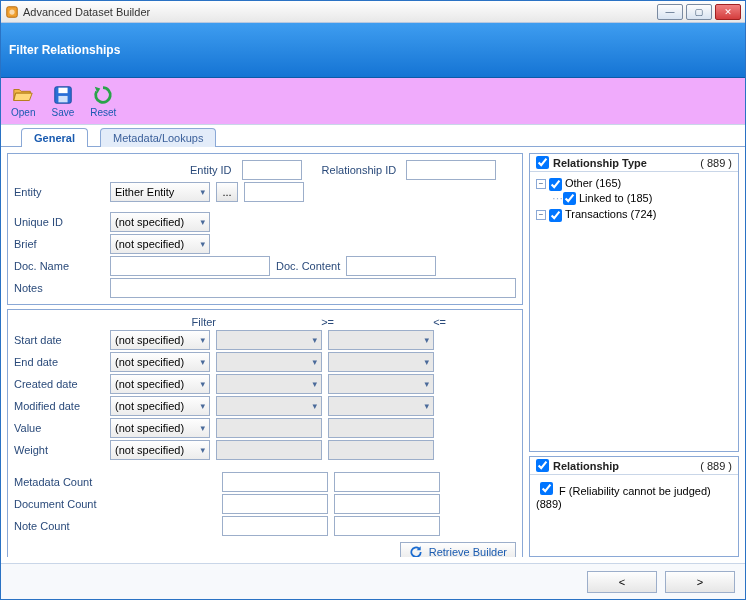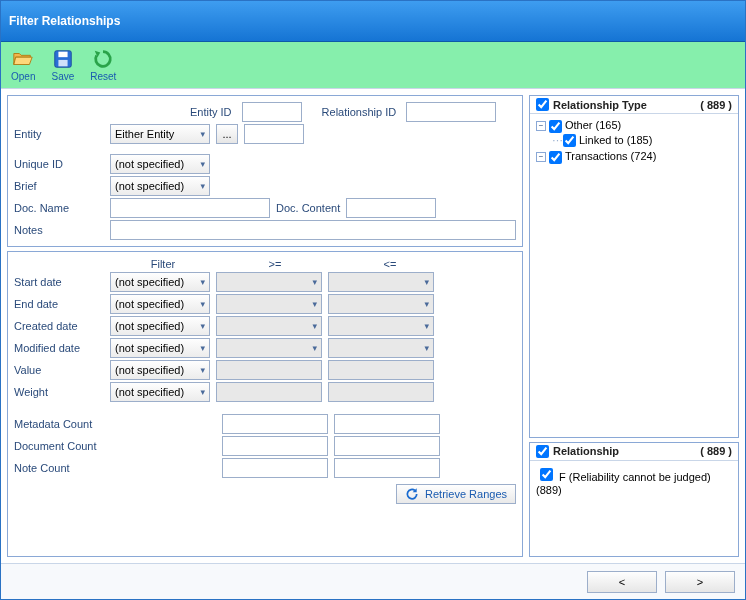--- a/index.html
+++ b/index.html
@@ -4,63 +4,77 @@
 <style>
 * { box-sizing: border-box; font-family: "Segoe UI", Tahoma, sans-serif; font-size: 11px; }
 html, body { margin:0; padding:0; background:#fff; }
 .window { width:746px; height:600px; border:1px solid #2a72c4; display:flex; flex-direction:column; }
 .titlebar { height:22px; background:linear-gradient(#fefefe,#e8e8e8); border-bottom:1px solid #b8c8e0; display:flex; align-items:center; padding:0 4px; }
 .titlebar .appicon { width:14px; height:14px; margin-right:4px; display:inline-flex; }
 .titlebar .title { color:#333; flex:1; }
 .titlebar .winbtns { display:flex; gap:3px; }
 .winbtn { width:26px; height:16px; border:1px solid #7a8aa0; border-radius:2px; background:linear-gradient(#fdfdfd,#d8e3f1); display:flex; align-items:center; justify-content:center; color:#37506e; font-size:9px; cursor:default;}
 .winbtn.close { background:linear-gradient(#f08080,#d43d3d); border-color:#a02020; color:#fff; }
-.subheader { background:linear-gradient(#3e9df0,#1574d4); color:#fff; padding:13px 8px; font-weight:600; font-size:12px; border-bottom:1px solid #0d5aa8;}
-.toolbar { display:flex; gap:12px; padding:4px 8px; background:#86efac; border-bottom:1px solid #c9d6e8;}
+.subheader { background:linear-gradient(#3e9df0,#1574d4); color:#fff; padding:20px 8px; font-weight:600; font-size:12px; border-bottom:1px solid #0d5aa8;}
+.toolbar { display:flex; gap:12px; padding:4px 8px; background:#f0abfc; border-bottom:1px solid #c9d6e8;}
 .tbtn { display:flex; flex-direction:column; align-items:center; gap:1px; color:#1a5bb0; cursor:pointer; padding:2px 2px;}
 .tbtn svg { width:22px; height:22px; }
 .tbtn span { font-size:10px; }
 .tabstrip { display:flex; align-items:flex-end; padding: 0 8px; margin-top:2px; border-bottom:1px solid #8aa8d6; background:#fff; }
 .tab { padding:3px 12px; border:1px solid #8aa8d6; border-bottom:none; border-top-left-radius:4px; border-top-right-radius:4px; background:#e3ecf9; color:#3a5f9a; margin-left:12px; cursor:pointer; position:relative; top:1px;}
 .tab.active { background:#fff; color:#1a5bb0; font-weight:600;}
 .body { flex:1; display:flex; gap:6px; padding:6px; overflow:hidden;}
 .leftcol { flex:1; display:flex; flex-direction:column; gap:4px; overflow:hidden;}
 .rightcol { width:210px; display:flex; flex-direction:column; gap:4px;}
 .panel { border:1px solid #8aa8d6; background:#fff; }
 .panelhead { display:flex; align-items:center; padding:2px 6px; border-bottom:1px solid #c9d6e8; font-weight:600; color:#222;}
-.panelhead .count { margin-left:auto; color:#222; font-weight:700;text-align:right;}
+.panelhead .count { margin-left:auto; color:#222; font-weight:400;text-align:right;}
 .panelbody { padding:4px 6px; overflow:auto;}
 .row { display:flex; align-items:center; gap:6px; margin:2px 0; }
 .lbl { width:90px; color:#2a4a7a;}
 .sel, .tin { height:20px; border:1px solid #9caeca; background:linear-gradient(#fefefe,#ececec); padding:0 4px; }
 .sel { display:flex; align-items:center; justify-content:space-between; gap:16px; min-width:0;}
 .sel .chev { color:#4a6a9a; font-size:9px;}
 .tin { background:#fff; }
 .btnsmall { height:20px; min-width:22px; border:1px solid #9caeca; background:linear-gradient(#fefefe,#e6e6e6); display:flex; align-items:center; justify-content:center; cursor:pointer; padding:0 4px;}
 .gridhead { display:flex; color:#2a4a7a; font-size:11px; margin:2px 0 2px 96px;}
-.gridhead div { text-align:center; }
+.gridhead div { text-align:right; }
 .gridhead .c1 { width:106px;}
 .gridhead .c2 { width:118px;}
 .gridhead .c3 { width:112px;}
 .disabled { background:#e8e8e8 !important; color:#999;}
 .retrieve { display:flex; align-items:center; gap:6px; border:1px solid #9caeca; background:linear-gradient(#fefefe,#e9e9e9); padding:2px 8px; cursor:pointer; color:#1a5bb0;}
 .treeul { list-style:none; margin:0; padding:0;}
 .treeul li { padding:1px 0; white-space:nowrap;}
 .treeul .tog { display:inline-flex; width:10px; height:10px; border:1px solid #8aa8d6; align-items:center; justify-content:center; font-size:8px; line-height:8px; margin-right:3px; cursor:pointer; color:#2a4a7a; vertical-align:middle;}
 .treeul .dots { color:#9ab0d0; }
 .treeul input[type=checkbox]{ vertical-align:middle; margin:0 3px 0 0;}
 .treeul ul { list-style:none; margin:0; padding-left:16px;}
 .footer { height:36px; border-top:1px solid #c9d6e8; display:flex; align-items:center; justify-content:flex-end; gap:8px; padding:0 10px; background:#f7f9fc;}
 .footbtn { width:70px; height:22px; border:1px solid #9caeca; background:linear-gradient(#fefefe,#e6e6e6); display:flex; align-items:center; justify-content:center; cursor:pointer;}
 .check { margin:0 4px 0 0; vertical-align:middle;}
 </style>
 </head>
 <body>
 <div class="window">
 
+<div class="titlebar">
+  <span class="appicon">
+    <svg viewBox="0 0 16 16">
+          <rect x="2" y="2" width="12" height="12" fill="#f0a030" stroke="#b06000" rx="2"></rect>
+          <circle cx="8" cy="8" r="3" fill="#fff" opacity="0.6"></circle>
+        </svg>
+  </span>
+  <span class="title">Advanced Dataset Builder</span>
+  <div class="winbtns">
+    <div class="winbtn">—</div>
+    <div class="winbtn">▢</div>
+    <div class="winbtn close">✕</div>
+  </div>
+</div>
 
 <div class="subheader">Filter Relationships</div>
 
 <div class="toolbar">
   <div class="tbtn">
     <svg viewBox="0 0 24 24">
           <path fill="#f3b74c" stroke="#b07a10" d="M2 6h6l2 2h10v2H4L2 18V6z"></path>
           <path fill="#ffd77a" stroke="#b07a10" d="M4 10h18l-3 8H2z"></path>
         </svg>
     <span>Open</span>
@@ -75,20 +89,24 @@
   </div>
   <div class="tbtn">
     <svg viewBox="0 0 24 24">
           <path fill="none" stroke="#2aa34a" stroke-width="3" d="M12 4a8 8 0 1 1-7 4"></path>
           <path fill="#2aa34a" d="M3 3l6 2-3 5z"></path>
         </svg>
     <span>Reset</span>
   </div>
 </div>
 
+<div class="tabstrip">
+  <div class="tab active">General</div>
+  <div class="tab">Metadata/Lookups</div>
+</div>
 
 <div class="body">
   <div class="leftcol">
 
     <div class="panel">
       <div class="panelbody">
         <div class="row" style="justify-content:flex-start; margin-left:176px; gap:10px;">
           <span class="lbl" style="width:auto;">Entity ID</span>
           <div class="tin" style="width:60px;"></div>
           <span class="lbl" style="width:auto; margin-left:10px;">Relationship ID</span>
@@ -238,21 +256,21 @@
           <div class="tin" style="width:106px;"></div>
           <div class="tin" style="width:106px;"></div>
         </div>
 
         <div class="row" style="justify-content:flex-end; margin-top:6px;">
           <div class="retrieve">
             <svg width="14" height="14" viewBox="0 0 24 24">
                   <path fill="none" stroke="#1a6bd0" stroke-width="3" d="M20 12a8 8 0 1 1-3-6"></path>
                   <path fill="#1a6bd0" d="M20 2v7h-7z"></path>
                 </svg>
-            <span>Retrieve Ranges</span>
+            <span>Retrieve Builder</span>
           </div>
         </div>
       </div>
     </div>
   </div>
 
   <div class="rightcol">
     <div class="panel" style="flex:3; display:flex; flex-direction:column; min-height:0;">
       <div class="panelhead">
         <input type="checkbox" checked="" class="check" style="">

